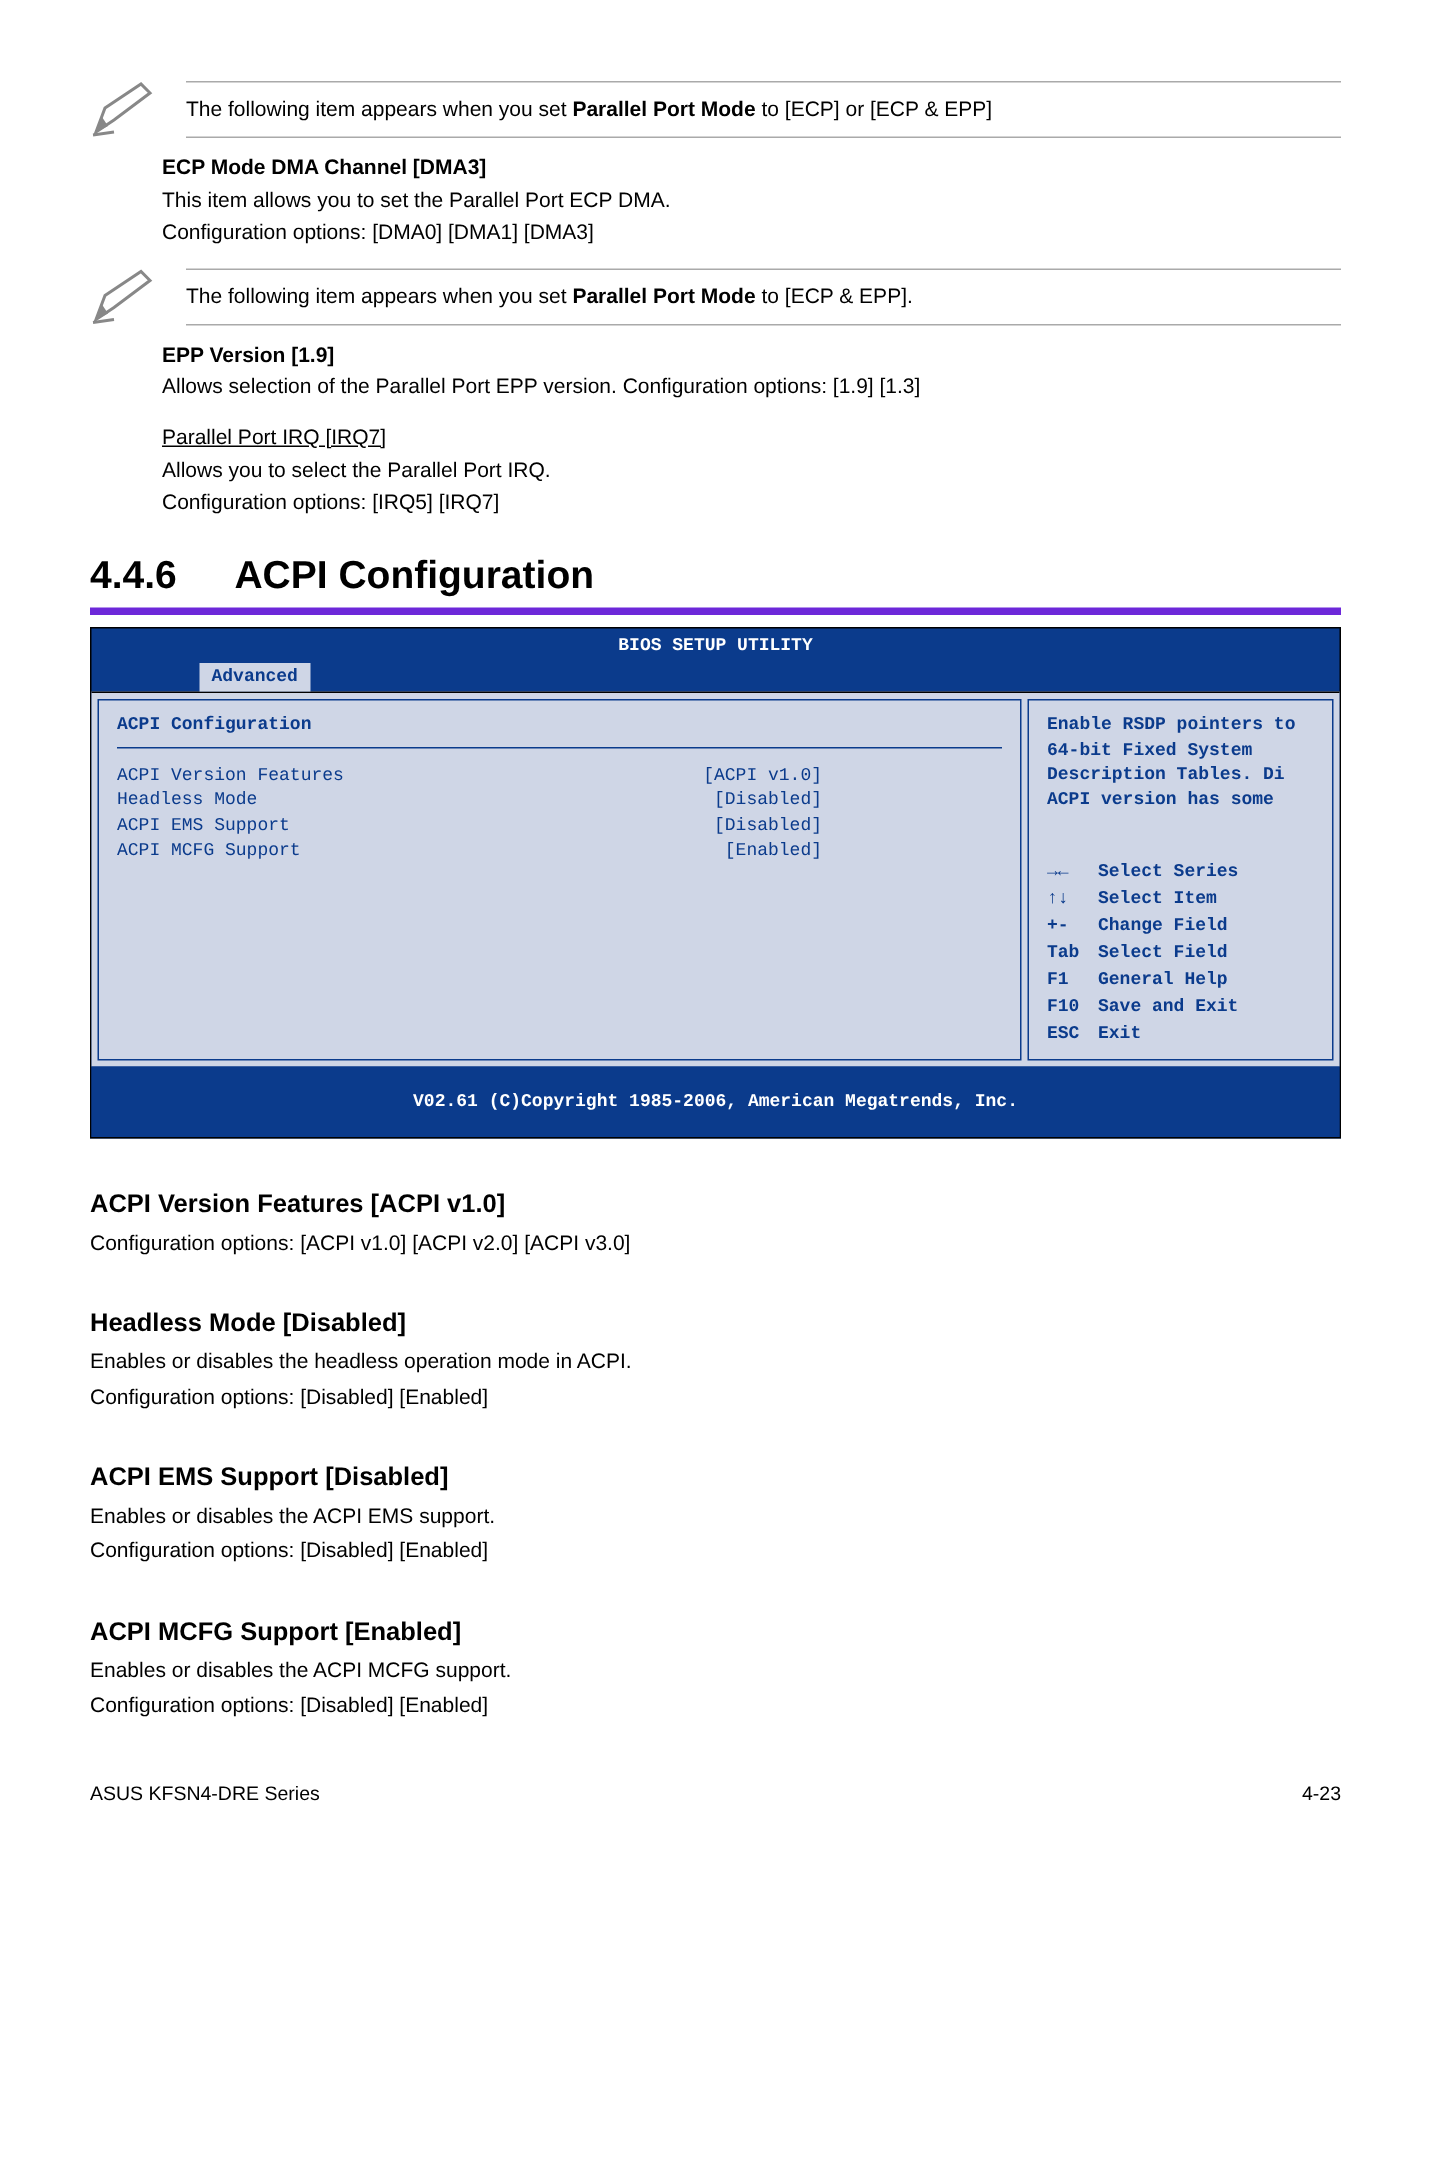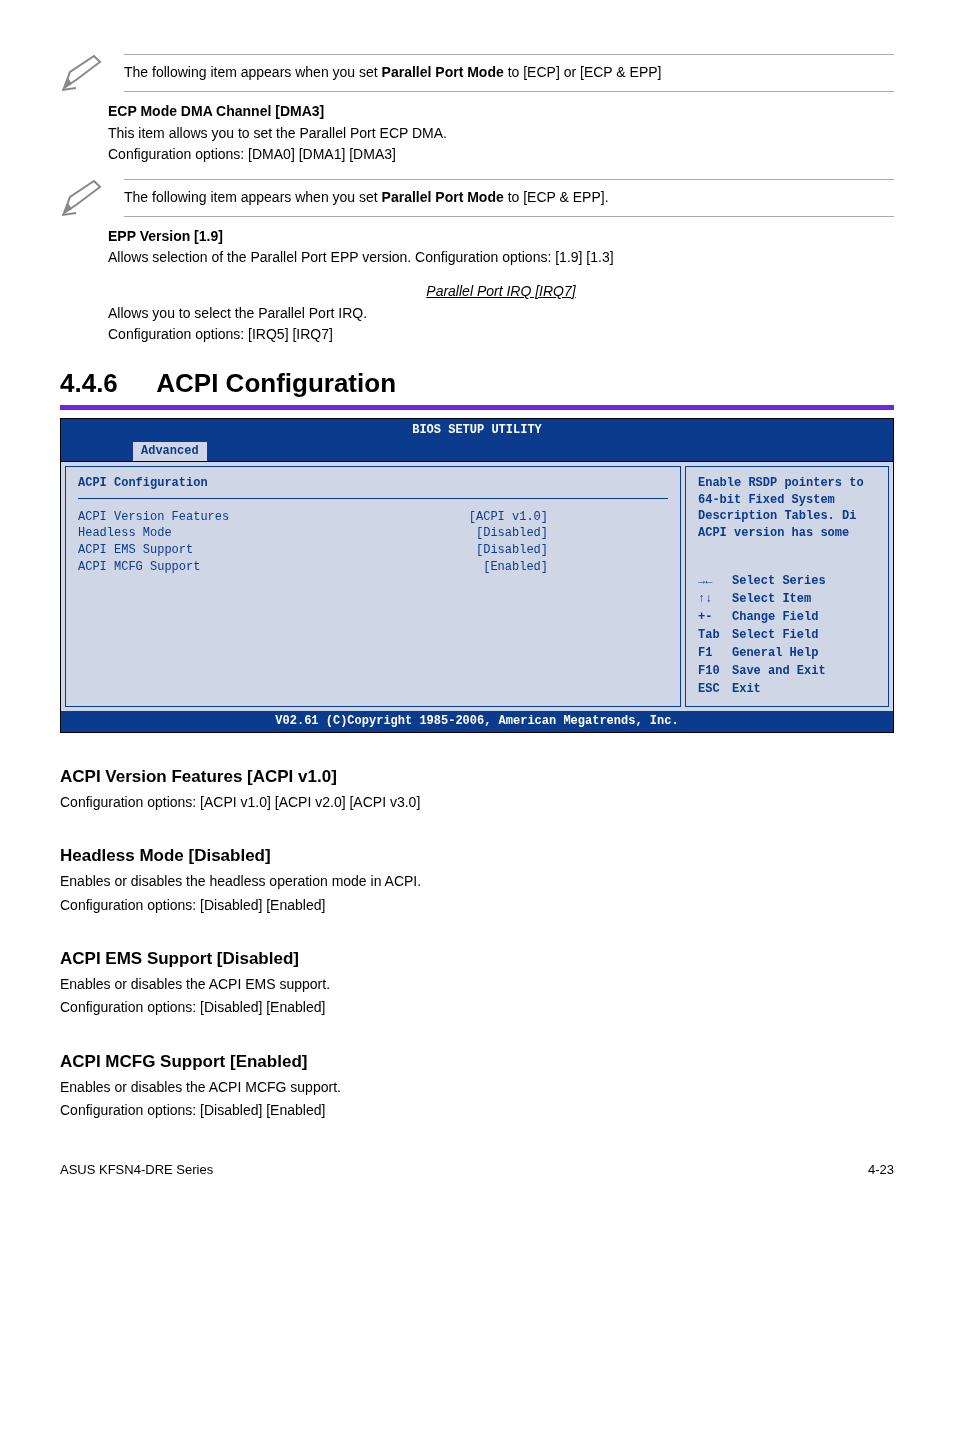--- a/index.html
+++ b/index.html
@@ -40,24 +40,22 @@
     margin-top: 10px;
   }
   .indent-block {
     margin-left: 48px;
     margin-bottom: 6px;
   }
   .indent-block p {
     margin-bottom: 2px;
   }
   .italic-underline {
-    font-style: italic;
     text-decoration: underline;
     margin-top: 10px;
-    text-align: center;
   }
   h2.section-title {
     font-size: 26px;
     font-weight: bold;
     margin: 20px 0 8px 0;
     border-bottom: 5px solid #6d28d9;
     padding-bottom: 4px;
   }
   .section-number {
     display: inline-block;
@@ -128,21 +126,21 @@
     line-height: 1.5;
   }
   .bios-key-sym {
     display: inline-block;
     width: 34px;
   }
   .bios-footer {
     background: #0b3b8c;
     color: #fff;
     text-align: center;
-    padding: 2px 0;
+    padding: 15px 0;
     font-weight: bold;
   }
   h3.sub-section {
     font-size: 17px;
     font-weight: bold;
     margin-top: 32px;
     margin-bottom: 4px;
   }
   .body-text {
     margin-bottom: 4px;

